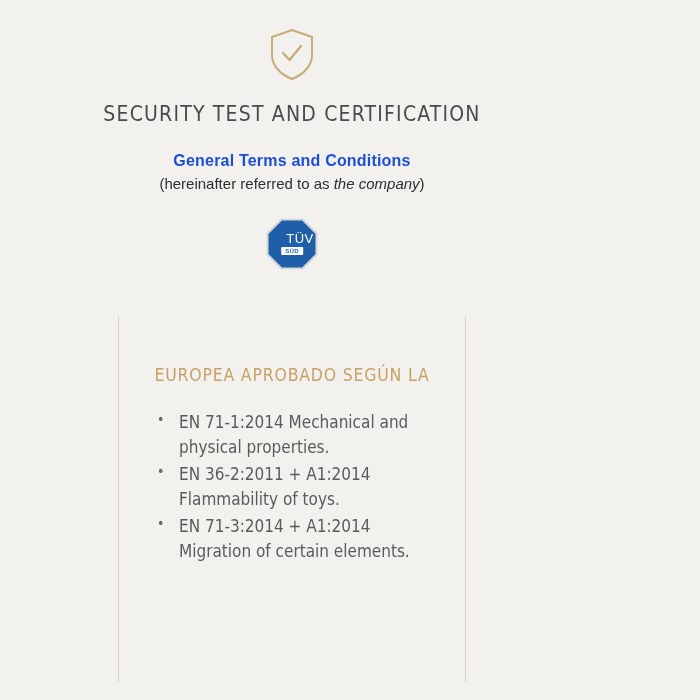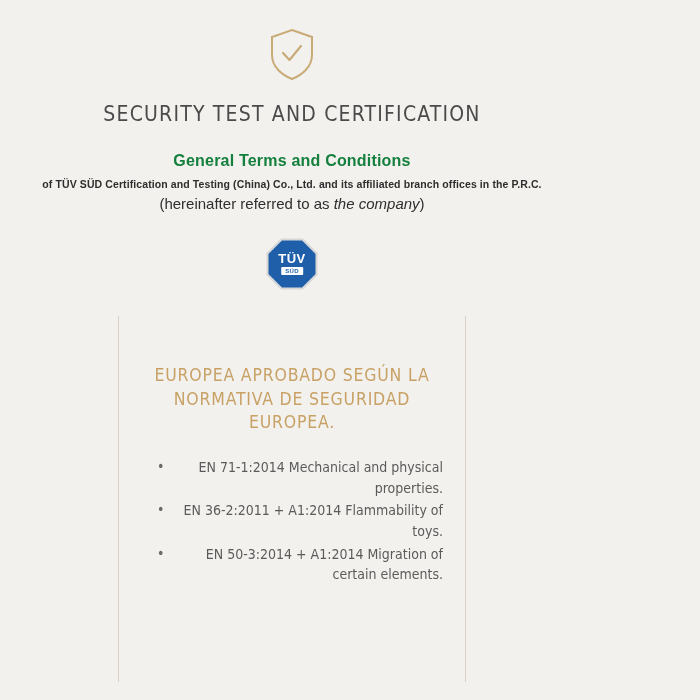--- a/index.html
+++ b/index.html
@@ -44,21 +44,21 @@
   }
 
   
   .terms-block {
     text-align: center;
     margin-top: 26px;
   }
   .terms-heading {
     font-size: 16px;
     font-weight: bold;
-    color: #15803d;
+    color: #1d4ed8;
     letter-spacing: 0.2px;
   }
   .terms-line1 {
     margin-top: 8px;
     font-size: 10.5px;
     font-weight: bold;
     color: #2e2e2e;
     letter-spacing: 0.1px;
   }
   .terms-line2 {
@@ -78,25 +78,25 @@
   }
   .tuv-logo {
     position: relative;
     width: 52px;
     height: 52px;
   }
   .tuv-logo svg { display: block; }
   .tuv-logo .tuv-text {
     position: absolute;
     top: 13px;
-    left: 0;
+    left: 8px;
     width: 100%;
     text-align: center;
     font-size: 13px;
-    font-weight: bold;
+    font-weight: normal;
     color: #ffffff;
     letter-spacing: 0.5px;
     font-family: "Liberation Sans", sans-serif;
   }
   .tuv-logo .sud-badge {
     position: absolute;
     top: 29px;
     left: 50%;
     transform: translateX(-50%);
     background: #ffffff;
@@ -134,25 +134,24 @@
 
   ul.req-list {
     list-style: none;
     margin: 22px 0 0 0;
     padding: 0 4px 0 14px;
   }
   ul.req-list li {
     position: relative;
     padding-left: 28px;
     margin-bottom: 2px;
-    font-size: 14px;
+    font-size: 17px;
     line-height: 1.48;
     color: #5b5b5b;
     font-family: "DejaVu Sans Condensed", "Liberation Sans", sans-serif;
-    text-align: right;
   }
   ul.req-list li::before {
     content: "\2022";
     position: absolute;
     left: 6px;
     top: -1px;
     font-size: 14px;
     color: #6a6a6a;
   }
 </style>
@@ -167,44 +166,42 @@
         <path d="M23 2 L43 9 V27 C43 39 33 47 23 51 C13 47 3 39 3 27 V9 Z" stroke="#c9ab77" stroke-width="2" fill="none"></path>
         <path d="M14 25 L20.5 32 L32 18" stroke="#c9ab77" stroke-width="2.2" fill="none" stroke-linecap="round" stroke-linejoin="round"></path>
       </svg>
     </span>
   </div>
 
   <div class="doc-title">SECURITY TEST AND CERTIFICATION</div>
 
   <div class="terms-block">
     <div class="terms-heading">General Terms and Conditions</div>
-    <div class="terms-line1">of TÜV SÜD Certification and Testing (China) Co., Ltd. and its affiliated branch offices in the P.R.C.</div>
     <div class="terms-line2">
       <span>(hereinafter referred to as </span><span class="ital">the company</span><span>)</span>
     </div>
   </div>
 
   <div class="logo-wrap">
     <div class="tuv-logo">
       <svg width="52" height="52" viewBox="0 0 52 52" xmlns="http://www.w3.org/2000/svg">
         <polygon points="15.5,1.5 36.5,1.5 50.5,15.5 50.5,36.5 36.5,50.5 15.5,50.5 1.5,36.5 1.5,15.5" fill="#1f5fa9" stroke="#d7d7d7" stroke-width="2"></polygon>
       </svg>
       <div class="tuv-text">TÜV</div>
       <div class="sud-badge">SÜD</div>
     </div>
   </div>
 
   <div class="panel">
     <div class="panel-inner">
       <div class="panel-title">
         <div>EUROPEA APROBADO SEGÚN LA</div>
-        <div>NORMATIVA DE SEGURIDAD EUROPEA.</div>
       </div>
 
       <ul class="req-list">
         <li>EN 71-1:2014 Mechanical and physical properties.</li>
         <li>EN 36-2:2011 + A1:2014 Flammability of toys.</li>
-        <li>EN 50-3:2014 + A1:2014 Migration of certain elements.</li>
+        <li>EN 71-3:2014 + A1:2014 Migration of certain elements.</li>
       </ul>
     </div>
   </div>
 
 </div>
 
 </body></html>

